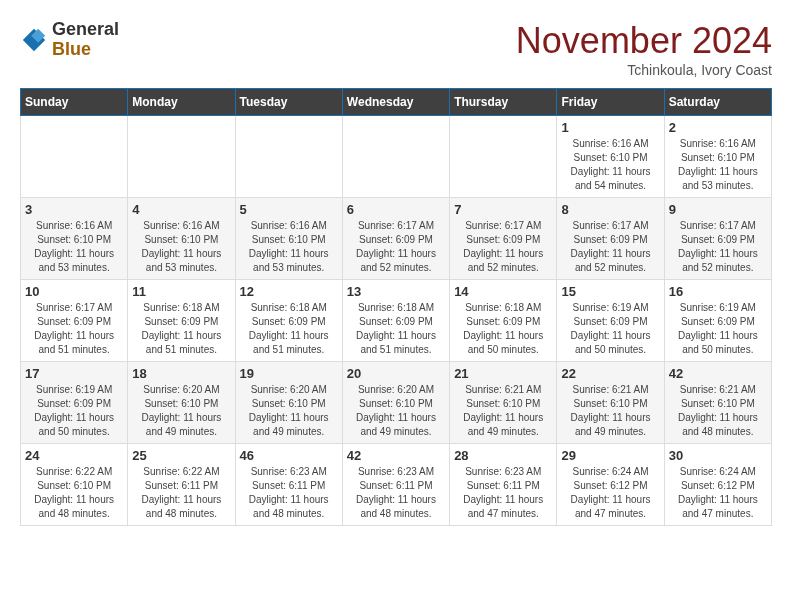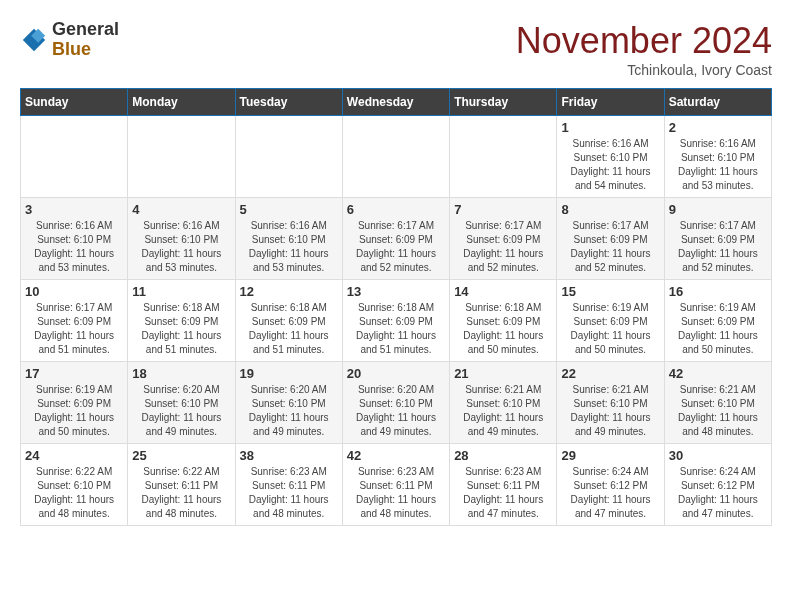--- a/index.html
+++ b/index.html
@@ -303,21 +303,21 @@
 and 48 minutes.</div>
         </td>
         <td>
           <span class="day-number">25</span>
           <div class="day-info" style="white-space: pre-line;">Sunrise: 6:22 AM
 Sunset: 6:11 PM
 Daylight: 11 hours
 and 48 minutes.</div>
         </td>
         <td>
-          <span class="day-number">38</span>
+          <span class="day-number">46</span>
           <div class="day-info" style="white-space: pre-line;">Sunrise: 6:23 AM
 Sunset: 6:11 PM
 Daylight: 11 hours
 and 48 minutes.</div>
         </td>
         <td>
           <span class="day-number">42</span>
           <div class="day-info" style="white-space: pre-line;">Sunrise: 6:23 AM
 Sunset: 6:11 PM
 Daylight: 11 hours

